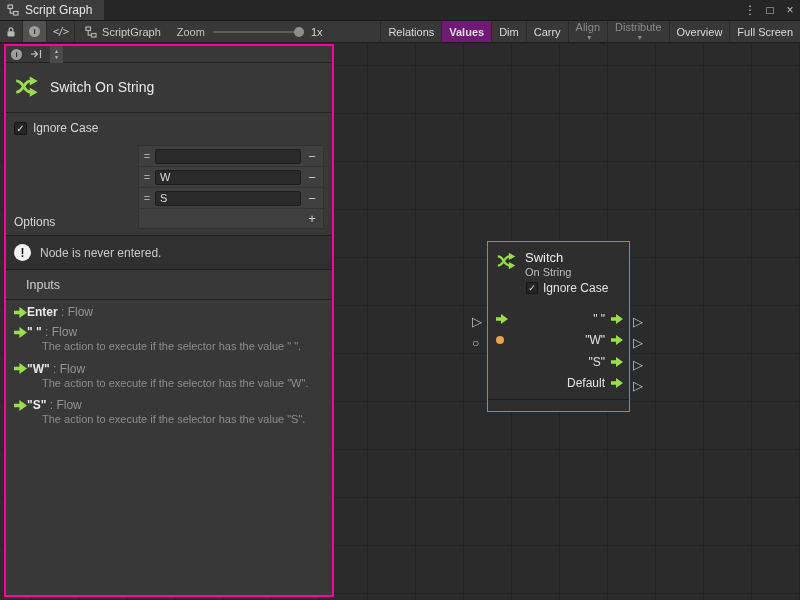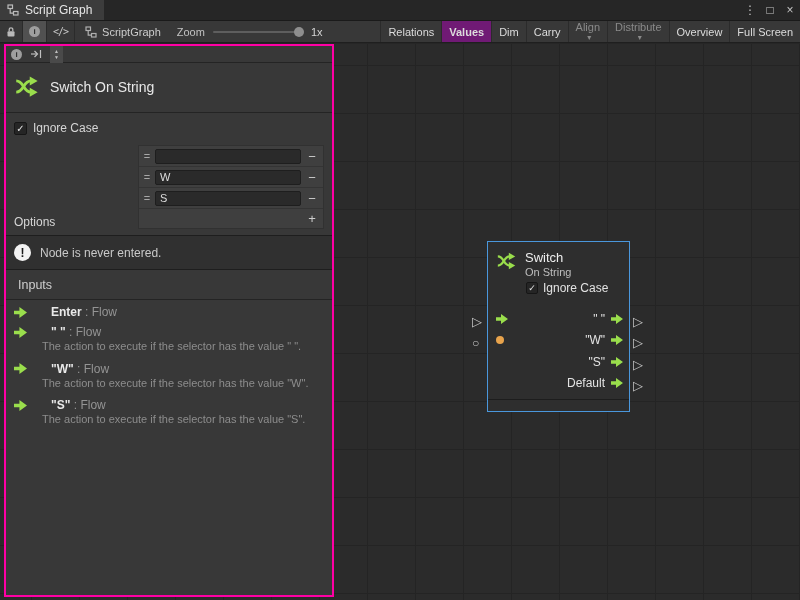--- a/index.html
+++ b/index.html
@@ -60,24 +60,24 @@
   .opt-handle{width:16px;text-align:center;color:#A8A8A8;font-size:11px;flex:none;}
   .opt-input{flex:1;min-width:0;height:15px;background:#2A2A2A;border:1px solid #1E1E1E;border-radius:2px;color:#DDDDDD;font-size:11px;padding:0 4px;outline:none;font-family:"Liberation Sans",sans-serif;}
   .opt-minus{width:22px;text-align:center;color:#CFCFCF;font-size:13px;flex:none;}
   .opt-plusrow{display:flex;justify-content:flex-end;align-items:center;height:19px;}
   .opt-plus{width:22px;text-align:center;color:#CFCFCF;font-size:13px;}
 
   .warning{flex:none;background:#303030;border-top:1px solid #1E1E1E;border-bottom:1px solid #1E1E1E;display:flex;align-items:center;gap:9px;padding:8px;}
   .warn-icon{width:17px;height:17px;border-radius:50%;background:#F2F2F2;color:#1A1A1A;font-weight:bold;font-size:12px;display:flex;align-items:center;justify-content:center;flex:none;}
   .warn-text{color:#C9C9C9;}
 
-  .sec-h{flex:none;padding:8px 8px 7px 12px;font-size:12.5px;color:#CFCFCF;border-bottom:1px solid #242424;}
+  .sec-h{flex:none;padding:8px 8px 7px 20px;font-size:12.5px;color:#CFCFCF;border-bottom:1px solid #242424;}
   .sec-h.topline{border-top:1px solid #242424;margin-top:5px;}
   .port-item{padding:5px 8px 1px 8px;}
-  .pi-row{display:flex;align-items:center;gap:24px;}
+  .pi-row{display:flex;align-items:center;gap:0;}
   .pi-icon{flex:none;display:flex;align-items:center;}
   .pi-name{font-weight:bold;color:#E9E9E9;}
   .pi-type{color:#949494;}
   .pi-desc{margin:1px 0 3px 28px;font-size:11px;color:#8D8D8D;line-height:1.15;}
   .dot{width:8px;height:8px;border-radius:50%;background:#E8A34C;}
   .fill{flex:1;}
 
   
   .node{position:absolute;left:487px;top:197px;width:143px;height:171px;background:#2E2E2E;border:1px solid #4A97DC;}
   .node-head{display:flex;gap:7px;padding:8px 8px 0 8px;align-items:flex-start;}

